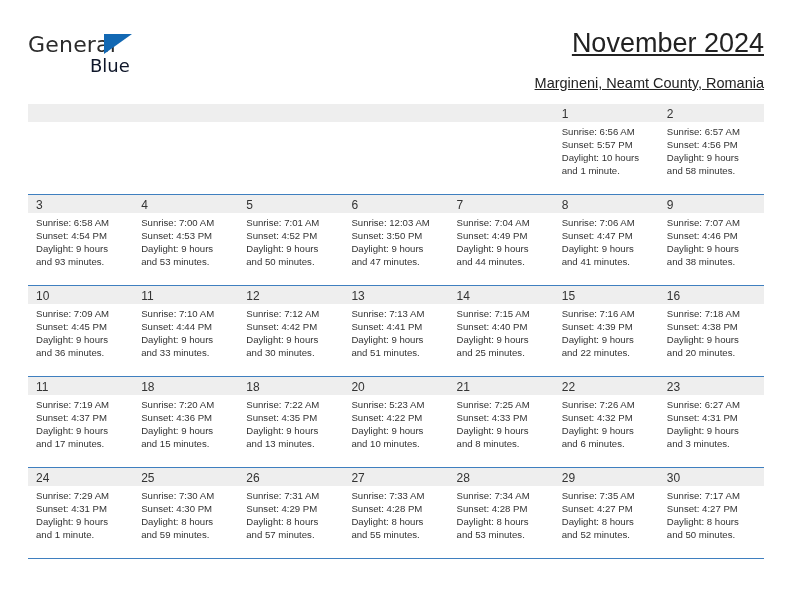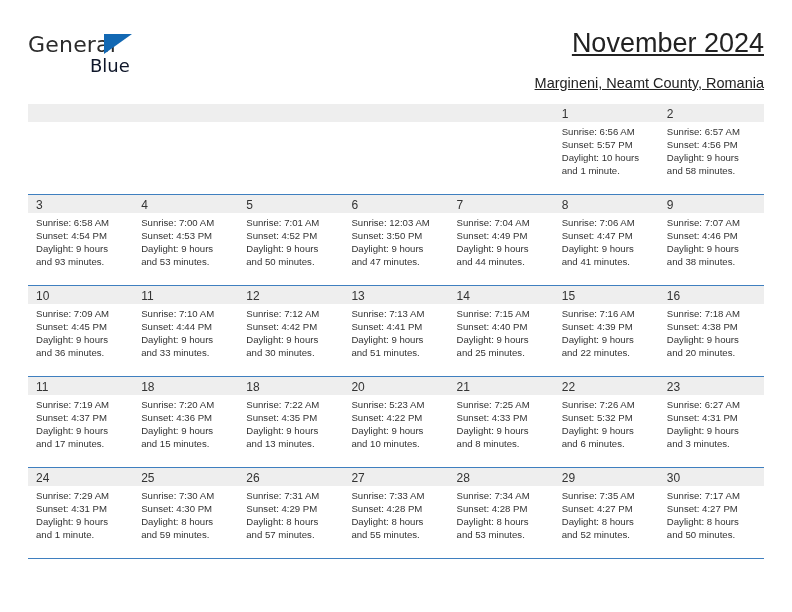--- a/index.html
+++ b/index.html
@@ -385,21 +385,21 @@
               <div class="info-line">Sunrise: 7:25 AM</div>
               <div class="info-line">Sunset: 4:33 PM</div>
               <div class="info-line">Daylight: 9 hours</div>
               <div class="info-line">and 8 minutes.</div>
             </div>
           </div>
           <div class="day-cell">
             <div class="day-number-band"><span class="day-number">22</span></div>
             <div class="day-info">
               <div class="info-line">Sunrise: 7:26 AM</div>
-              <div class="info-line">Sunset: 5:32 PM</div>
+              <div class="info-line">Sunset: 4:32 PM</div>
               <div class="info-line">Daylight: 9 hours</div>
               <div class="info-line">and 6 minutes.</div>
             </div>
           </div>
           <div class="day-cell">
             <div class="day-number-band"><span class="day-number">23</span></div>
             <div class="day-info">
               <div class="info-line">Sunrise: 6:27 AM</div>
               <div class="info-line">Sunset: 4:31 PM</div>
               <div class="info-line">Daylight: 9 hours</div>

